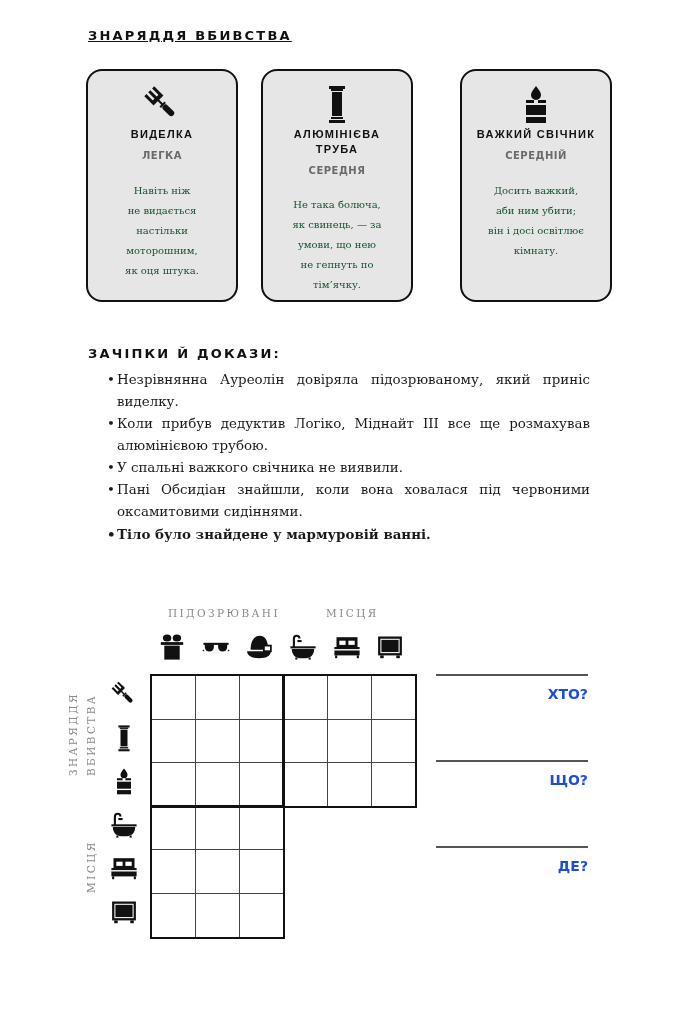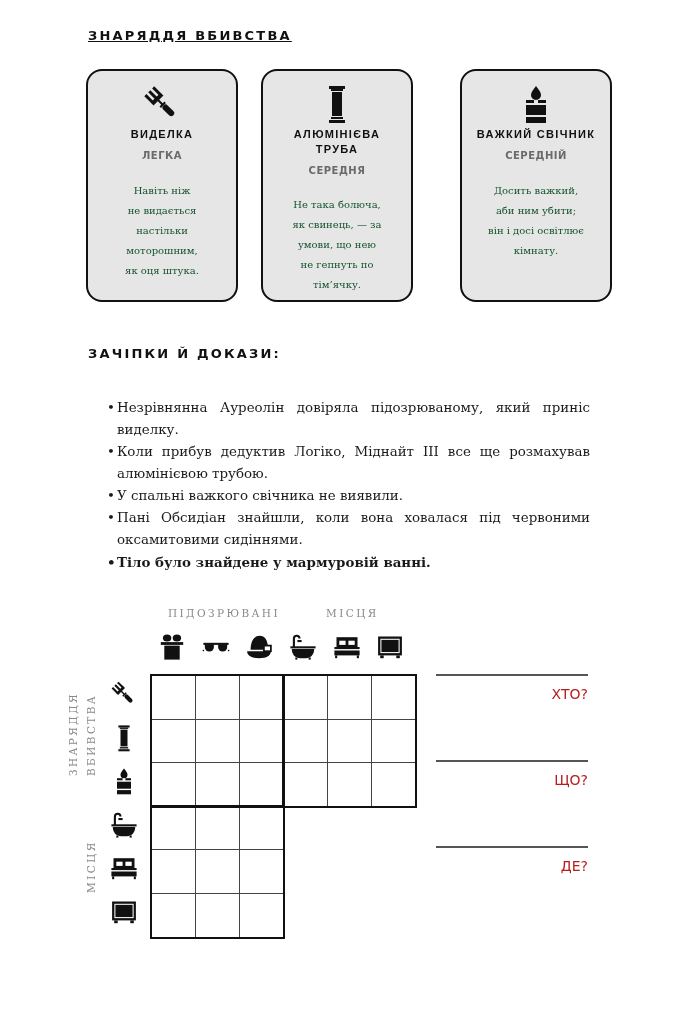--- a/index.html
+++ b/index.html
@@ -31,21 +31,21 @@
     color: #6a6a6a; letter-spacing: 0.5px;
   }
   .card .desc {
     position: absolute; left: 8px; right: 8px;
     font-family: "DejaVu Serif", serif; font-size: 10px; line-height: 20px; color: #14532d;
   }
   #card-fork { left: 86px; }
   #card-pipe { left: 261px; }
   #card-candle { left: 460px; }
 
-  .clues-list { position: absolute; left: 107px; top: 369px; width: 483px; list-style: none; margin-top: 28px; }
+  .clues-list { position: absolute; left: 107px; top: 369px; width: 483px; list-style: none; }
   .clues-list li {
     position: relative; padding-left: 10px;
     font-family: "DejaVu Serif", serif; font-size: 13.4px; line-height: 22px;
     text-align: justify; color: #1a1a1a;
   }
   .clues-list li::before { content: "•"; position: absolute; left: 0; top: 0; }
   .clues-list li.bold { font-weight: bold; }
 
   .col-label {
     position: absolute; top: 607px;
@@ -64,21 +64,21 @@
 
   .grid-cell {
     position: absolute; width: 44px; height: 43px;
     border: 1px solid #444; background: #fff;
   }
   .grid-bold { position: absolute; border: 2.5px solid #111; pointer-events: none; }
 
   .answer-line { position: absolute; left: 436px; width: 152px; height: 1.5px; background: #555; }
   .answer-label {
     position: absolute; right: 87px;
-    font-family: "DejaVu Sans", sans-serif; font-weight: normal; font-size: 14px; color: #b91c1c;
+    font-family: "DejaVu Sans", sans-serif; font-weight: bold; font-size: 14px; color: #1d4ed8;
   }
 </style>
 </head>
 <body>
 
 <svg width="0" height="0" style="position:absolute">
   <defs>
     <symbol id="sym-fork" viewBox="0 0 40 40">
       <g transform="rotate(-45 20 20)">
         <rect x="17" y="22" width="6" height="14" rx="3" fill="#111"></rect>

